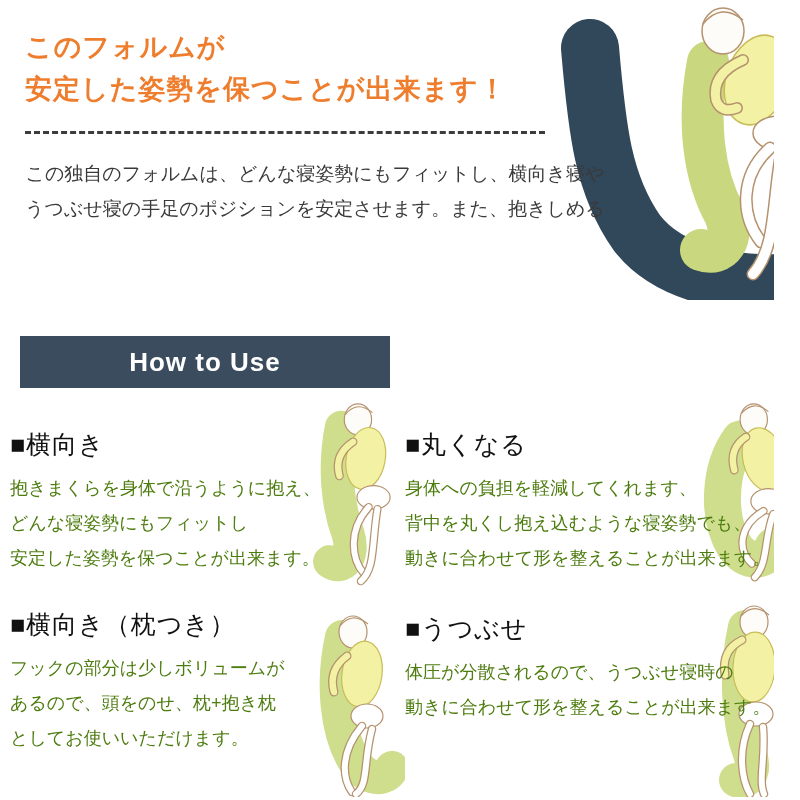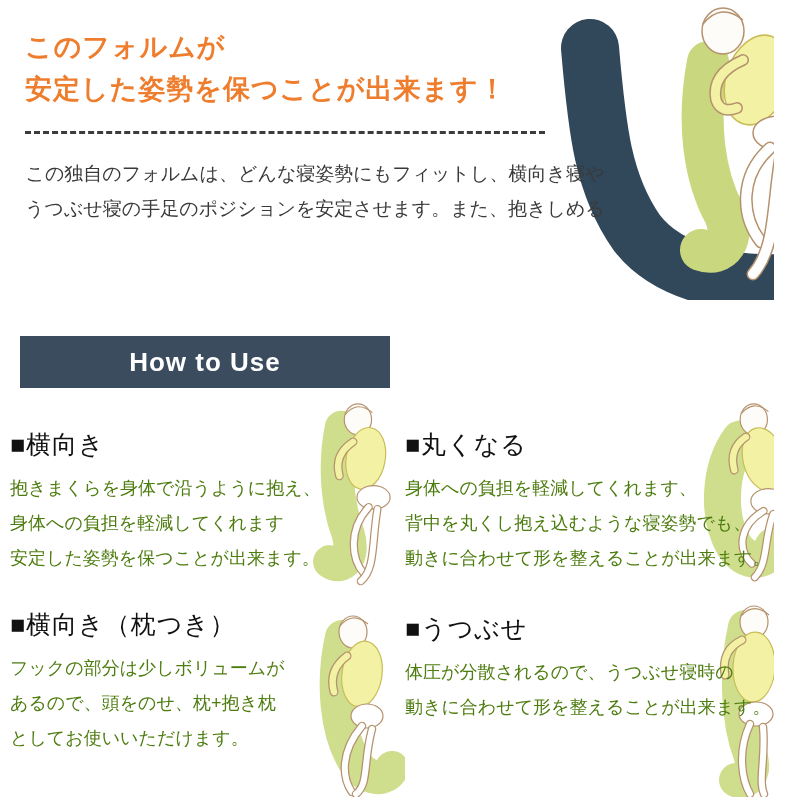--- a/index.html
+++ b/index.html
@@ -133,21 +133,21 @@
   </svg>
 
   <div class="howto-banner">
     <span>How to Use</span>
   </div>
 
   <div class="section" id="section-0">
     <div class="sec-heading">■横向き</div>
     <div class="sec-body">
       <span>抱きまくらを身体で沿うように抱え、</span>
-      <span>身体への負担を軽減してくれます</span>
+      <span>どんな寝姿勢にもフィットし</span>
       <span>安定した姿勢を保つことが出来ます。</span>
     </div>
   </div>
 
   <div class="section" id="section-1">
     <div class="sec-heading">■丸くなる</div>
     <div class="sec-body">
       <span>身体への負担を軽減してくれます、</span>
       <span>背中を丸くし抱え込むような寝姿勢でも、</span>
       <span>動きに合わせて形を整えることが出来ます。</span>

